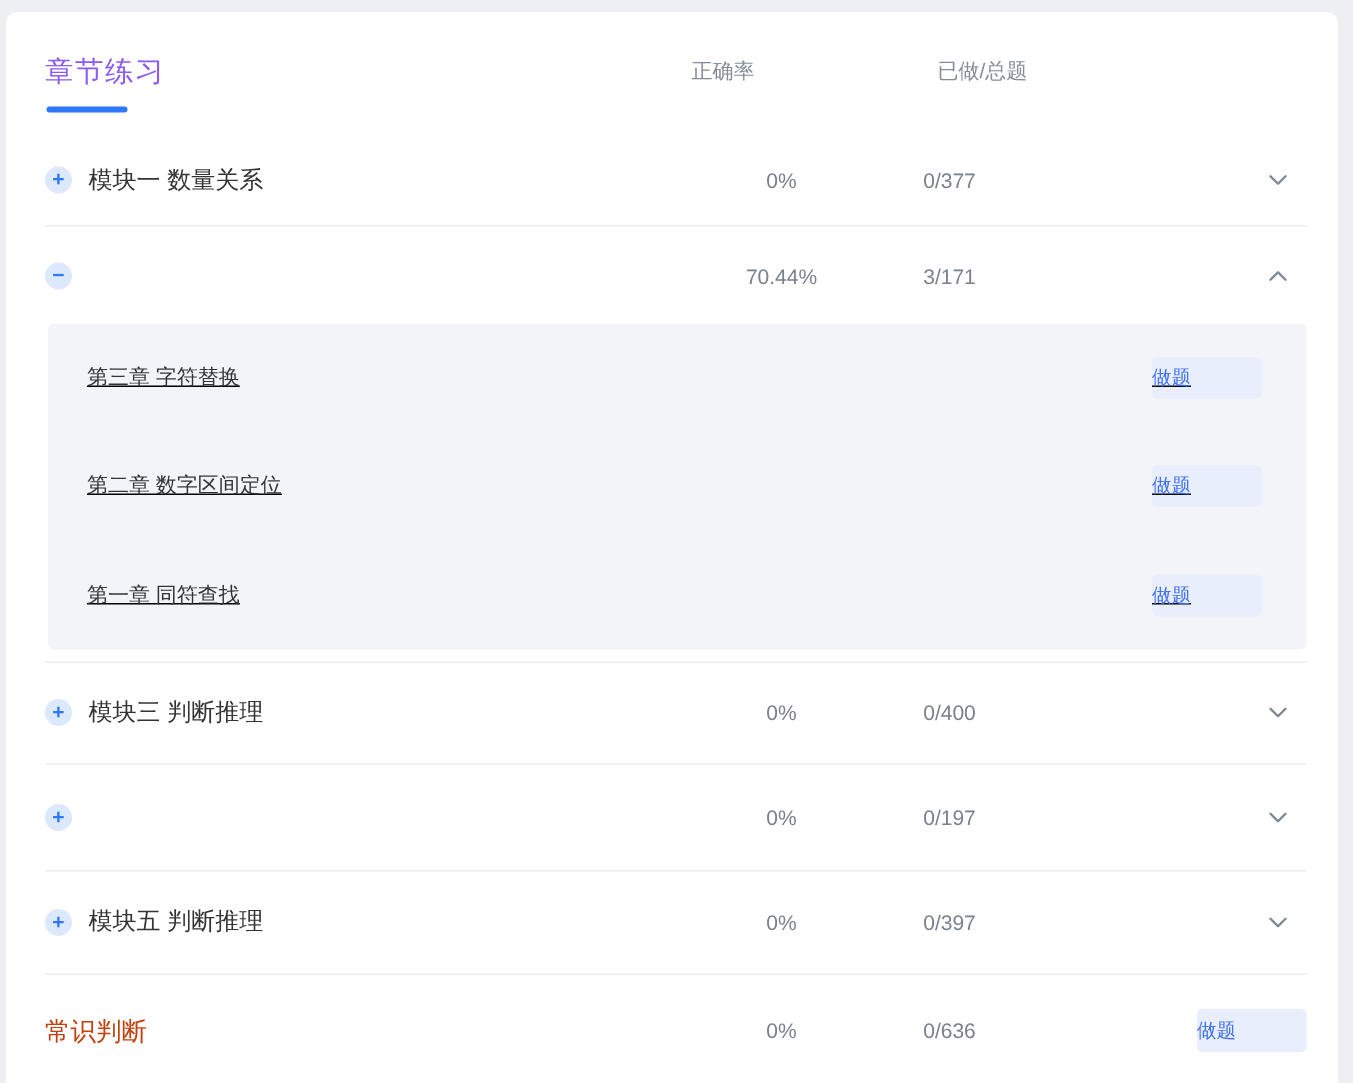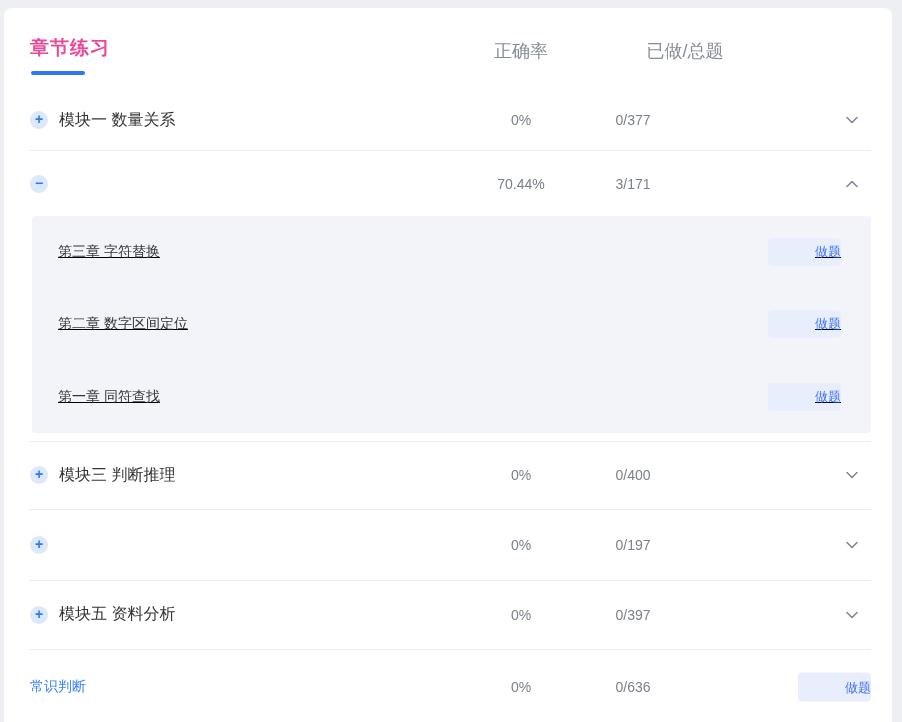--- a/index.html
+++ b/index.html
@@ -19,37 +19,36 @@
     overflow: hidden;
   }
   
   .header {
     position: relative;
     height: 82px;
     padding: 27px 21px 0 26px;
   }
   .page-title {
     font-size: 19px;
-    font-weight: bold;
-    color: #ec4899;
+    font-weight: normal;
+    color: #8b5cf6;
     letter-spacing: 1px;
     display: inline-block;
   }
   .title-underline {
     width: 54px; height: 4px;
     border-radius: 2px;
     background: #2e77f6;
     margin: 10px 0 0 1px;
   }
   .col-head {
     position: absolute;
     top: 31px;
     width: 120px;
-    text-align: center;
-    font-size: 18px;
+    font-size: 14px;
     color: #858c99;
   }
   .col-head.acc { left: 457px; }
   .col-head.prog { left: 621px; }
   
   .mod-row {
     position: relative;
     display: flex;
     align-items: center;
     height: 68px;
@@ -119,40 +118,40 @@
   .practice-btn {
     width: 73px; height: 28px;
     border: none;
     border-radius: 4px;
     background: #e8eefc;
     color: #4070f4;
     font-size: 13px;
     font-family: inherit;
     cursor: pointer;
     line-height: 28px;
-    text-align: right;
+    text-align: left;
     padding: 0;
   }
   .panel-gap { height: 8px; }
   .divider {
     height: 1px;
     background: #ecedf0;
     margin: 0 21px 0 26px;
   }
   
   .footer-row {
     position: relative;
     display: flex;
     align-items: center;
     height: 75px;
     padding: 0 21px 0 26px;
   }
   .footer-name {
-    font-size: 14px;
-    color: #3b82f6;
+    font-size: 17px;
+    color: #c2410c;
   }
   .footer-row .practice-btn {
     position: absolute;
     left: 794px;
     top: 50%;
     transform: translateY(-50%);
     height: 29px;
     line-height: 29px;
   }
 </style>
@@ -221,21 +220,21 @@
     <span class="toggle">+</span>
     <span class="cell acc">0%</span>
     <span class="cell prog">0/197</span>
     <svg class="chev" viewBox="0 0 18 18">
       <path d="M4 6.5 L9 11.5 L14 6.5" fill="none" stroke="#7f8896" stroke-width="1.6" stroke-linecap="round" stroke-linejoin="round"></path>
     </svg>
   </div>
 <div class="divider"></div>
   <div class="mod-row r4">
     <span class="toggle">+</span>
-    <span class="mod-name">模块五 资料分析</span>
+    <span class="mod-name">模块五 判断推理</span>
     <span class="cell acc">0%</span>
     <span class="cell prog">0/397</span>
     <svg class="chev" viewBox="0 0 18 18">
       <path d="M4 6.5 L9 11.5 L14 6.5" fill="none" stroke="#7f8896" stroke-width="1.6" stroke-linecap="round" stroke-linejoin="round"></path>
     </svg>
   </div>
 <div class="divider"></div>
     </div>
 
   <div class="footer-row">

